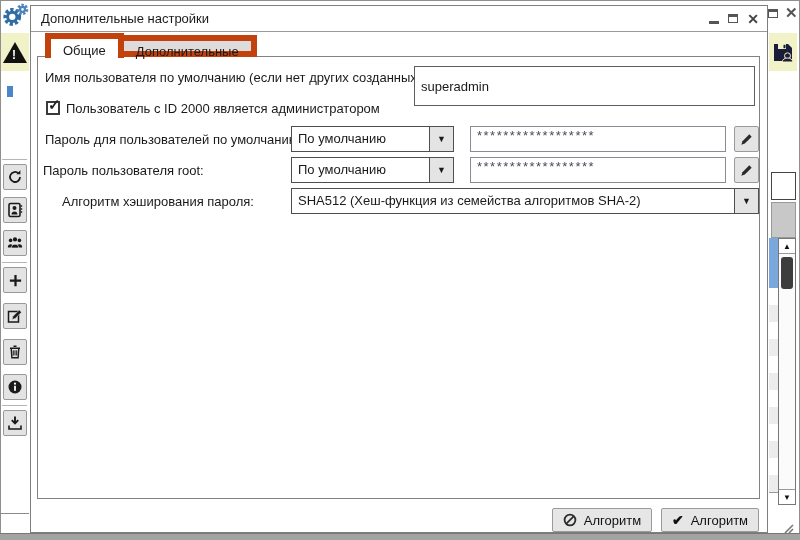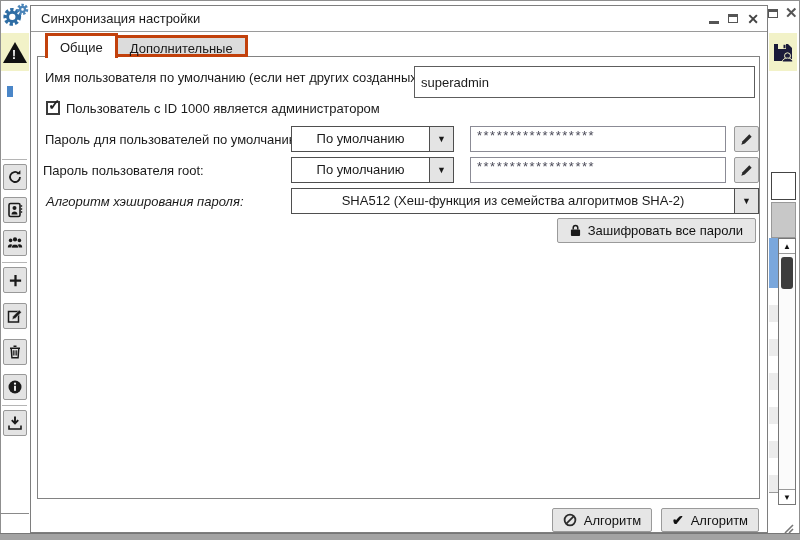--- a/index.html
+++ b/index.html
@@ -41,31 +41,31 @@
 
   
   .dialog { position:absolute; left:30px; top:5px; width:738px; height:528px; background:#fff; border:1px solid #7e7e7e; z-index:10; }
   .dlg-titlebar { position:absolute; left:0; top:0; right:0; height:26px; border-bottom:1px solid #9a9a9a; display:flex; align-items:center; padding:0 8px 0 10px; }
   .dlg-title { flex:1; font-size:13px; }
   .dlg-controls { display:flex; align-items:center; gap:9px; }
   .min-glyph { display:inline-block; width:10px; height:3px; background:#555; margin-top:8px; }
   .dlg-close { font-size:14px; font-weight:bold; color:#444; }
 
   .tabbar { position:absolute; left:14px; top:27px; display:flex; z-index:3; }
-  .tab { padding:0 12px; border:3px solid #c2410c; font-size:13px; background:#dcdcdc; height:22px; line-height:22px; margin-top:2px; }
+  .tab { padding:0 12px; border:6px solid #c2410c; font-size:13px; background:#dcdcdc; height:22px; line-height:22px; margin-top:2px; }
   .tab.active { background:#fff; border-bottom:none; height:25px; line-height:23px; margin-top:0; }
   .tab + .tab { border-left:none; }
 
   .pane { position:absolute; left:6px; right:7px; top:50px; height:443px; border:1px solid #828282; background:#fff; }
 
   .lbl { position:absolute; font-size:13px; white-space:nowrap; }
   .txt-input { position:absolute; border:1px solid #5d5d5d; background:#fff; font-family:"Liberation Sans",sans-serif; font-size:13px; padding:0 6px; color:#1a1a1a; }
   .masked { position:absolute; border:1px solid #8b8b95; background:#fff; font-size:13px; letter-spacing:1.5px; color:#4a4a58; padding:1px 6px 0; overflow:hidden; }
 
-  .combo { position:absolute; height:26px; border:1px solid #4f4f4f; background:#fff; display:flex;text-align:center; }
+  .combo { position:absolute; height:26px; border:1px solid #4f4f4f; background:#fff; display:flex; }
   .combo-text { flex:1; padding:4px 6px 0; font-size:13px; white-space:nowrap; overflow:hidden; }
   .combo-btn { width:24px; background:#e4e4e4; border-left:1px solid #4f4f4f; display:flex; align-items:center; justify-content:center; font-size:9px; color:#1a1a1a; }
 
   .icon-btn { position:absolute; width:25px; height:26px; background:#e4e4e4; border:1px solid #9a9a9a; border-radius:2px; display:flex; align-items:center; justify-content:center; }
 
   .checkbox { position:absolute; width:14px; height:14px; border:2px solid #3a3a3a; background:#fff; }
   .checkbox .mark { position:absolute; left:0px; top:-7px; font-size:15px; font-weight:bold; color:#222; }
 
   .btn { display:flex; align-items:center; justify-content:center; gap:7px; background:#e6e6e6; border:1px solid #9a9a9a; border-radius:2px; font-size:13px; color:#111; }
   .encrypt-btn { position:absolute; right:3px; top:161px; height:25px; padding:0 12px; }
@@ -183,42 +183,42 @@
   <div class="sb-btn sb-down">▼</div>
 </div>
 <svg class="resize-grip" width="17" height="15" viewBox="0 0 17 15">
   <path d="M6 13L14 5M10 13l4-4" stroke="#777" stroke-width="1.6" fill="none"></path>
 </svg>
 <div class="app-bottom-strip"></div>
 
 <div class="dialog">
 
   <div class="dlg-titlebar">
-    <span class="dlg-title">Синхронизация настройки</span>
+    <span class="dlg-title">Дополнительные настройки</span>
     <span class="dlg-controls">
       <span class="min-glyph"></span>
       <span class="win-box"></span>
       <span class="dlg-close">✕</span>
     </span>
   </div>
 
   <div class="tabbar">
     <div class="tab active">Общие</div>
     <div class="tab">Дополнительные</div>
   </div>
 
   <div class="pane">
 
     <span class="lbl" style="left:7px; top:13px;">Имя пользователя по умолчанию (если нет других созданных):</span>
-    <input class="txt-input" style="left: 376px; top: 9px; width: 341px; height: 32px;" value="superadmin">
+    <input class="txt-input" style="left: 376px; top: 9px; width: 341px; height: 40px;" value="superadmin">
 
     <span class="checkbox" style="left:8px; top:44px;">
       <span class="mark">✓</span>
     </span>
-    <span class="lbl" style="left:28px; top:44px;">Пользователь с ID 1000 является администратором</span>
+    <span class="lbl" style="left:28px; top:44px;">Пользователь с ID 2000 является администратором</span>
 
     <span class="lbl" style="left:7px; top:75px;">Пароль для пользователей по умолчанию:</span>
     <div class="combo" style="left:253px; top:69px; width:163px;">
       <span class="combo-text">По умолчанию</span>
       <span class="combo-btn">▼</span>
     </div>
     <div class="masked" style="left:432px; top:69px; width:256px; height:26px;">******************</div>
     <div class="icon-btn" style="left:696px; top:69px;">
       <svg width="15" height="15" viewBox="0 0 16 16">
         <path d="M2.5 13.5l1.2-3.7 7.3-7.3 2.5 2.5-7.3 7.3z" fill="#2b2b2b"></path>
@@ -230,33 +230,26 @@
       <span class="combo-text">По умолчанию</span>
       <span class="combo-btn">▼</span>
     </div>
     <div class="masked" style="left:432px; top:100px; width:256px; height:26px;">******************</div>
     <div class="icon-btn" style="left:696px; top:100px;">
       <svg width="15" height="15" viewBox="0 0 16 16">
         <path d="M2.5 13.5l1.2-3.7 7.3-7.3 2.5 2.5-7.3 7.3z" fill="#2b2b2b"></path>
       </svg>
     </div>
 
-    <span class="lbl" style="left:8px; top:137px;font-style:italic;">Алгоритм хэширования пароля:</span>
+    <span class="lbl" style="left:24px; top:137px;">Алгоритм хэширования пароля:</span>
     <div class="combo" style="left:253px; top:131px; width:468px;">
       <span class="combo-text">SHA512 (Хеш-функция из семейства алгоритмов SHA-2)</span>
       <span class="combo-btn">▼</span>
     </div>
 
-    <div class="btn encrypt-btn">
-      <svg width="11" height="13" viewBox="0 0 12 14">
-        <rect x="1" y="6" width="10" height="7" rx="1" fill="#1a1a1a"></rect>
-        <path d="M3.5 6V4a2.5 2.5 0 0 1 5 0v2" fill="none" stroke="#1a1a1a" stroke-width="1.6"></path>
-      </svg>
-      <span>Зашифровать все пароли</span>
-    </div>
   </div>
 
   <div class="btn footer-btn cancel-btn">
     <svg width="14" height="14" viewBox="0 0 14 14">
       <circle cx="7" cy="7" r="5.4" fill="none" stroke="#2b2b2b" stroke-width="1.8"></circle>
       <path d="M3.4 10.6L10.6 3.4" stroke="#2b2b2b" stroke-width="1.8"></path>
     </svg>
     <span>Алгоритм</span>
   </div>
   <div class="btn footer-btn apply-btn">

